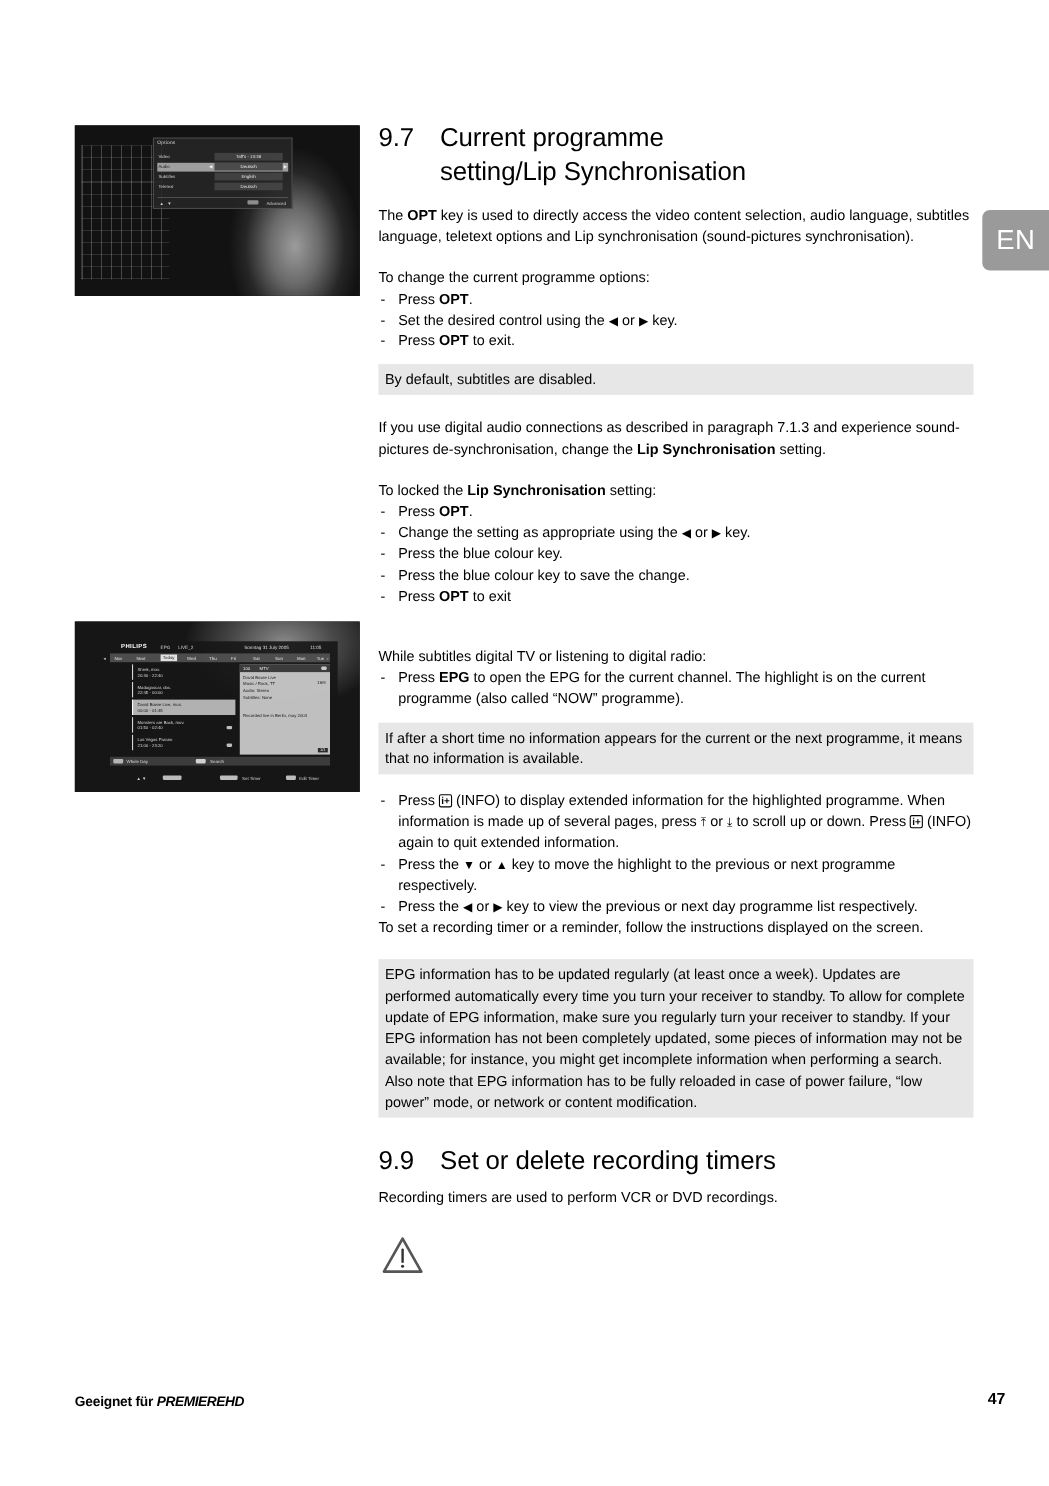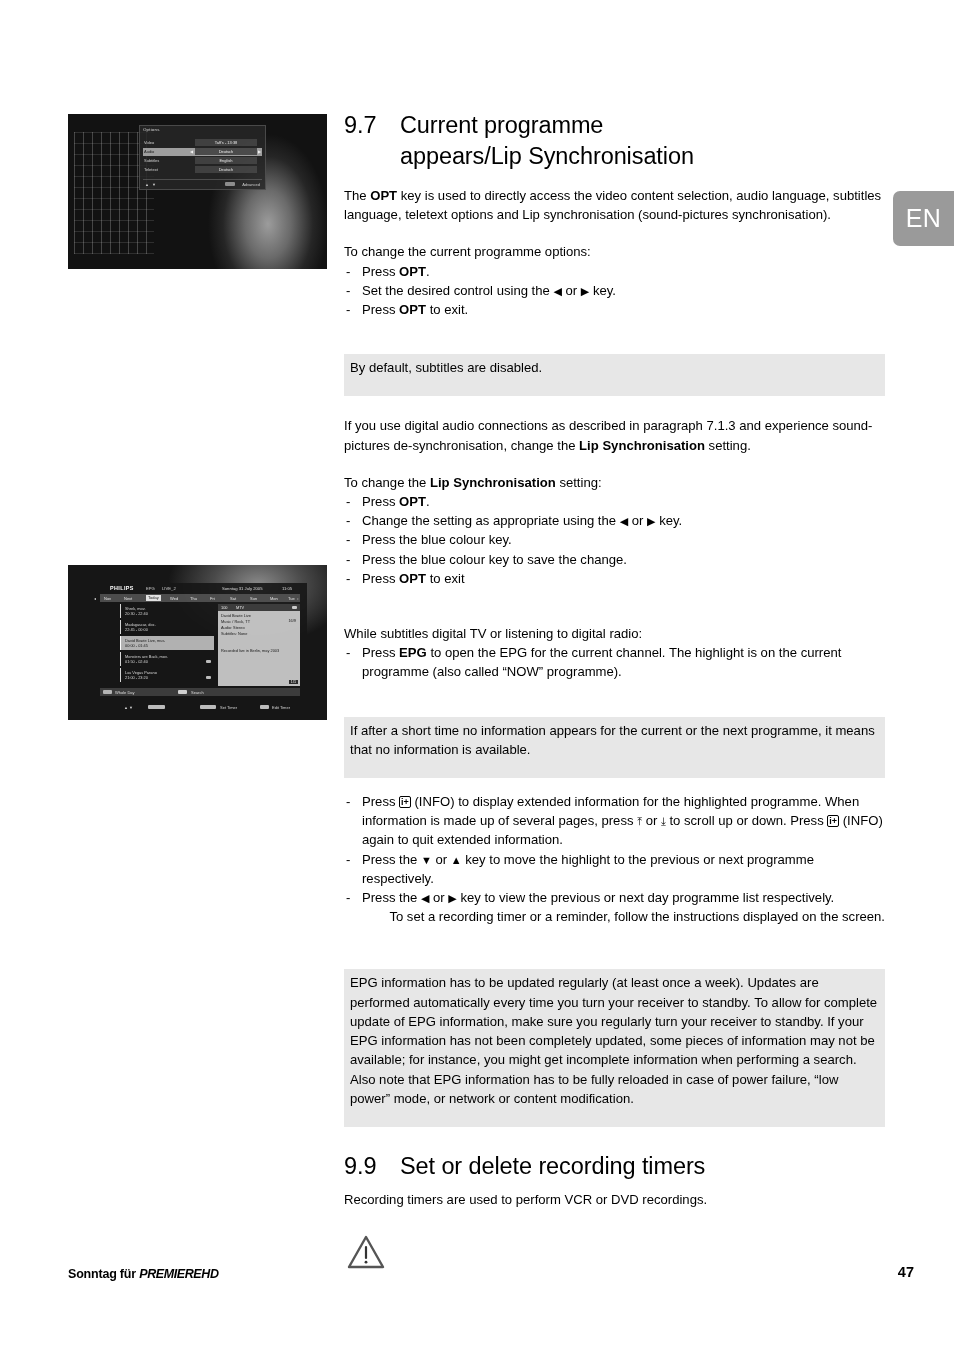--- a/index.html
+++ b/index.html
@@ -329,30 +329,29 @@
     line-height: 19.2px;
     padding-left: 18px;
     position: relative;
   }
   ul.dash li::before {
     content: "-";
     position: absolute;
     left: 2px;
     top: 0;
   }
-  ul.dash li.nodash { padding-left: 0; text-align: right; }
+  ul.dash li.nodash { padding-left: 0; }
   ul.dash li.nodash::before { content: ""; }
 
   .note {
     background: #e7e7e7;
     font-size: 13.1px;
     line-height: 19.2px;
-    padding: 4px 6px 19px 6px;
+    padding: 4px 6px 5px 6px;
     box-sizing: border-box;
-    margin-top: 23px;
   }
 
   b, strong { font-weight: bold; }
 
   .warn-wrap {
     position: relative;
     padding-left: 50px;
     font-size: 13.1px;
     line-height: 19.2px;
   }
@@ -523,21 +522,21 @@
     <span class="k" style="left:108px; width:16px;"></span>
     <span class="lb" style="left:128px;">Set Timer</span>
     <span class="k" style="left:168px; width:9px;"></span>
     <span class="lb" style="left:180px;">Edit Timer</span>
   </div>
 </div>
 
 <div class="col" style="top:110px;">
 
   <h2 class="sec">
-    <span class="num">9.7</span><span class="ttl"><span>Current programme</span><br><span>appears/Lip Synchronisation</span></span>
+    <span class="num">9.7</span><span class="ttl"><span>Current programme</span><br><span>setting/Lip Synchronisation</span></span>
   </h2>
 
   <div class="sp14"></div>
 
   <p class="body"><span>The </span><b>OPT</b><span> key is used to directly access the video content selection, audio language, subtitles language, teletext options and Lip synchronisation (sound-pictures synchronisation).</span></p>
 
   <div class="sp18"></div>
 
   <p class="body">To change the current programme options:</p>
   <ul class="dash">
@@ -549,21 +548,21 @@
   <div class="sp12"></div>
 
   <div class="note">By default, subtitles are disabled.</div>
 
   <div class="sp20"></div>
 
   <p class="body"><span>If you use digital audio connections as described in paragraph 7.1.3 and experience sound-pictures de-synchronisation, change the </span><b>Lip Synchronisation</b><span> setting.</span></p>
 
   <div class="sp18"></div>
 
-  <p class="body"><span>To change the </span><b>Lip Synchronisation</b><span> setting:</span></p>
+  <p class="body"><span>To locked the </span><b>Lip Synchronisation</b><span> setting:</span></p>
   <ul class="dash">
     <li><span>Press </span><b>OPT</b><span>.</span></li>
     <li><span>Change the setting as appropriate using the </span><span class="arrow">◀</span><span> or </span><span class="arrow">▶</span><span> key.</span></li>
     <li>Press the blue colour key.</li>
     <li>Press the blue colour key to save the change.</li>
     <li><span>Press </span><b>OPT</b><span> to exit</span></li>
   </ul>
 
   <div class="sp24"></div>
 
@@ -610,16 +609,16 @@
         <path d="M19 2 L36 32 L2 32 Z" fill="none" stroke="#555" stroke-width="2.4" stroke-linejoin="round"></path>
         <path d="M19 12 L19 23" stroke="#333" stroke-width="2.2" stroke-linecap="round"></path>
         <circle cx="19" cy="27.2" r="1.4" fill="#333"></circle>
       </svg>
     </span>
   </div>
 
 </div>
 
 <div class="footer-left">
-  <span>Sonntag für</span>
+  <span>Geeignet für</span>
   <span class="brand">PREMIEREHD</span>
 </div>
 <div class="page-no">47</div>
 
 </body></html>

